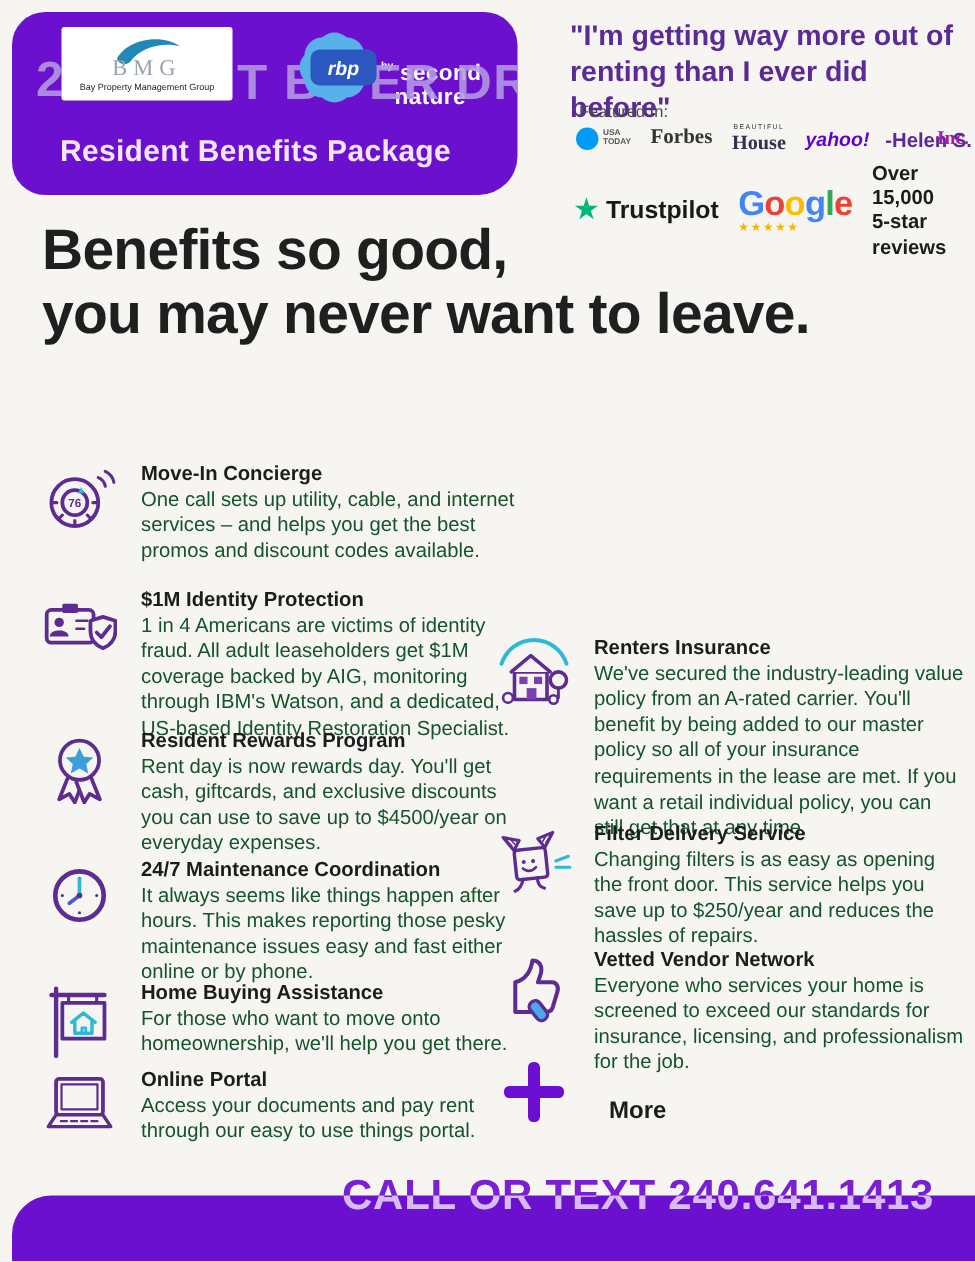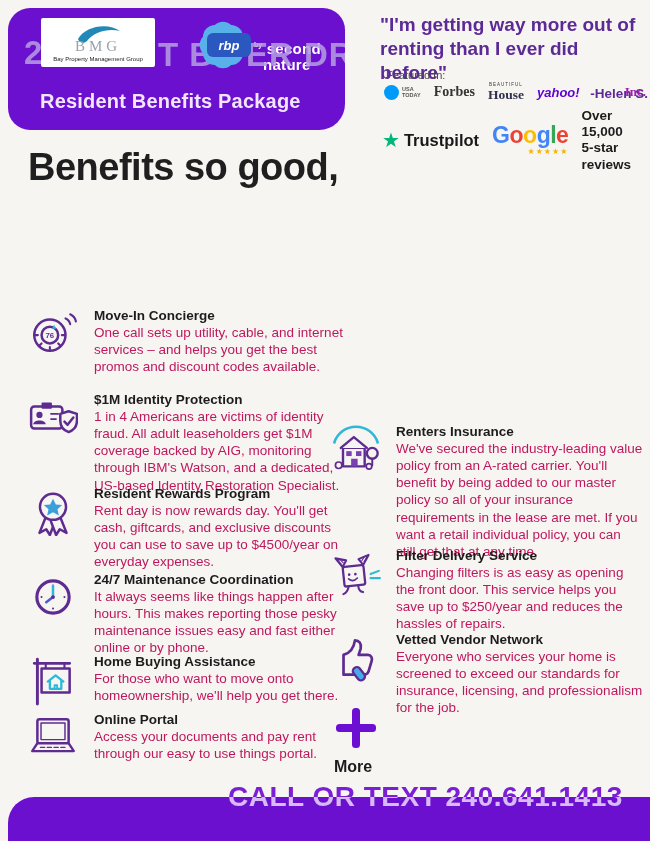--- a/index.html
+++ b/index.html
@@ -40,38 +40,38 @@
   .forbes { font-family:"Liberation Serif", serif; font-weight:700; font-size:14px; color:#333; }
   .house { text-align:center; line-height:1; }
   .house-top { font-size:4.5px; letter-spacing:1px; color:#333; }
   .house-main { font-family:"Liberation Serif", serif; font-weight:700; font-size:13.5px; color:#30304f; }
   .yahoo { font-weight:700; font-style:italic; font-size:13px; color:#5f01d1; }
   .inc { font-family:"Liberation Serif", serif; font-weight:700; font-size:13px; color:#a21caf;margin-left:32px; }
   .review-row { position:absolute; left:382px; top:108px; display:flex; align-items:center; gap:13px; }
   .trustpilot { display:flex; align-items:center; gap:4px; }
   .tp-star { color:#00b67a; font-size:20px; line-height:1; }
   .tp-name { font-size:16.5px; font-weight:700; color:#191919; }
-  .google { text-align:right; line-height:1; }
+  .google { text-align:left; line-height:1; }
   .g-letters { font-size:23px; font-weight:700; letter-spacing:-0.5px; }
   .gc1{color:#4285F4;} .gc2{color:#EA4335;} .gc3{color:#FBBC05;} .gc4{color:#4285F4;} .gc5{color:#34A853;} .gc6{color:#EA4335;}
   .g-stars { font-size:8px; color:#f4b400; letter-spacing:1px; margin-top:1px; }
   .review-sum { font-size:13.5px; font-weight:700; color:#1c1c1c; line-height:1.2; }
 
   
   .hero-h { position:absolute; left:28px; top:146px; font-size:38px; font-weight:800; color:#1f1f1f; line-height:1.12; letter-spacing:-.5px; }
   .hero-sub { position:absolute; left:28px; top:250px; width:592px; font-size:17px; color:#333; line-height:1.4; }
 
   
   .benefit { position:absolute; display:flex; gap:16px; }
   .benefit.col-l { left:28px; width:322px; }
   .benefit.col-r { left:330px; width:314px; }
   .bicon { flex:none; width:50px; }
   .btitle { font-size:13.5px; font-weight:700; color:#1c1c1c; margin-bottom:1px; }
-  .bbody { font-size:13.5px; color:#be185d; line-height:1.27; }
-  .more-row { position:absolute; left:334px; top:706px; display:flex; align-items:flex-start; gap:8px;flex-direction:column; }
+  .bbody { font-size:13.5px; color:#14532d; line-height:1.27; }
+  .more-row { position:absolute; left:334px; top:706px; display:flex; align-items:flex-end; gap:28px; }
   .more-label { font-size:16px; font-weight:700; color:#1c1c1c; }
 
   
   .phone-under { position:absolute; left:228px; top:781px; z-index:1; font-size:28px; font-weight:700; letter-spacing:.5px; color:#7b1fd6; white-space:nowrap; }
   .bottom-bar { position:absolute; left:8px; top:797px; width:642px; height:44px; background:#6c10d0;
     border-radius:26px 0 0 0; z-index:2; overflow:hidden; }
   .phone-over { position:absolute; left:220px; top:-16px; font-size:28px; font-weight:700; letter-spacing:.5px; color:rgba(243,229,255,.8); white-space:nowrap; }
 
   svg { display:block; }
 </style>
@@ -145,20 +145,21 @@
       <div class="g-stars">★★★★★</div>
     </div>
     <div class="review-sum">
       <div>Over 15,000</div>
       <div>5-star reviews</div>
     </div>
   </div>
 
   <div class="hero-h">
     <div>Benefits so good,</div>
+    <div>you may never want to leave.</div>
   </div>
 
   <div class="benefit col-l" style="top:308px">
     <span class="bicon">
       <svg width="50" height="50" viewBox="0 0 48 48" fill="none" stroke="#5e2b91" stroke-width="2.4" stroke-linecap="round" stroke-linejoin="round">
         <path d="M36 10c2.5 1 4 3 4.5 5.5" stroke-width="2"></path>
           <path d="M40.5 6c3 1.5 5 4 5.5 7" stroke-width="2"></path>
         <circle cx="21" cy="26" r="15"></circle>
           <circle cx="21" cy="26" r="8"></circle>
         <path d="M6.5 26h3M32.5 26h3M21 40.5v-3M11 36l2-2M31 36l-2-2" stroke-width="2"></path>

